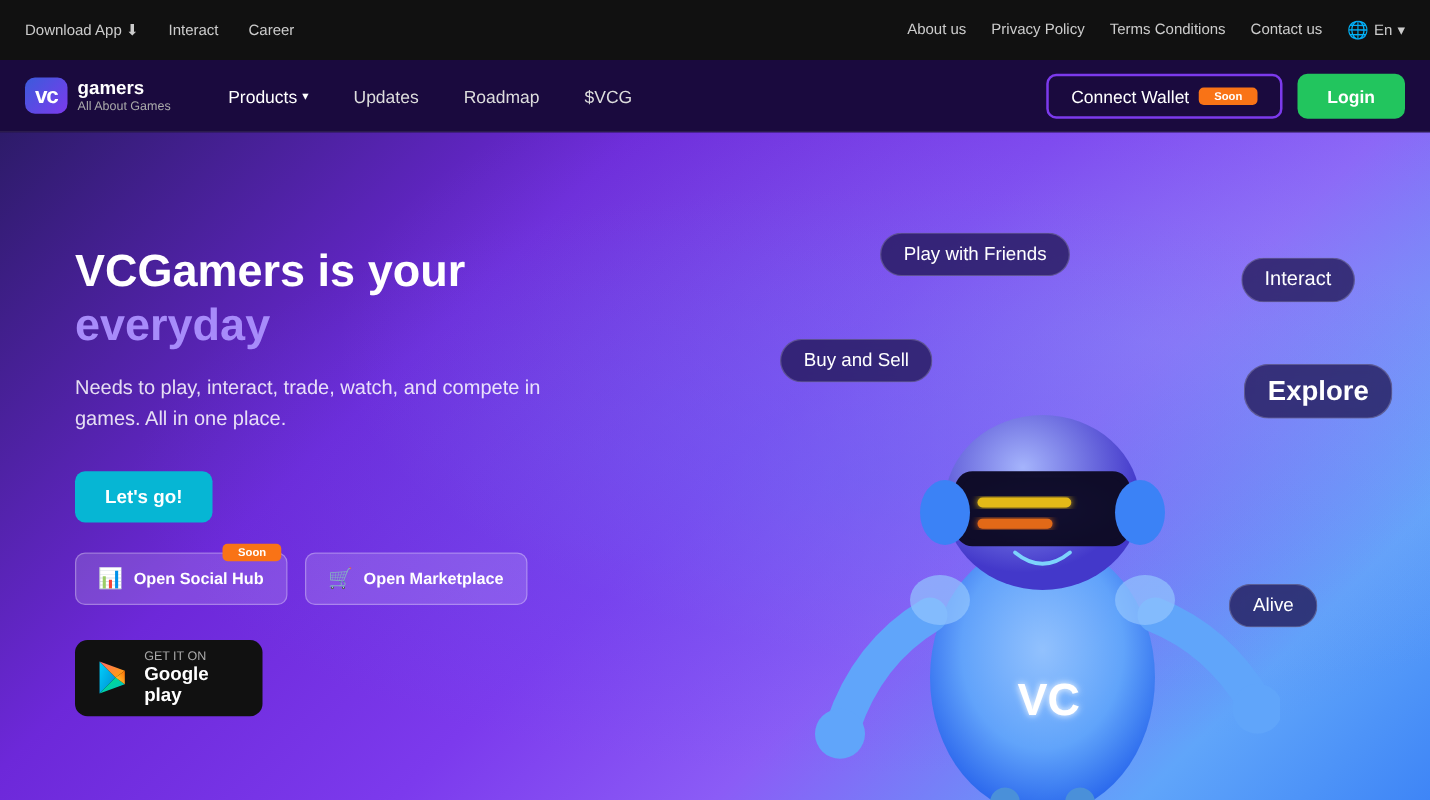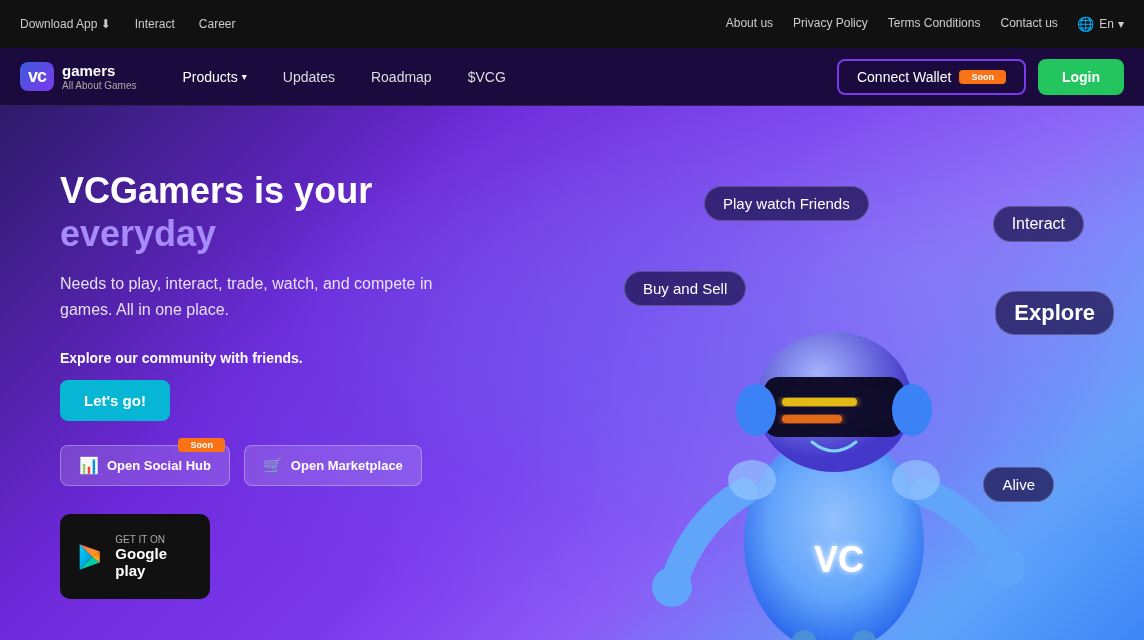--- a/index.html
+++ b/index.html
@@ -184,21 +184,21 @@
       align-items: center;
       gap: 8px;
       position: relative;
     }
     .action-btn .soon-badge { position: absolute; top: -8px; right: 4px; }
 
     .google-play {
       background: #111;
       color: white;
       border-radius: 10px;
-      padding: 20px 16px;
+      padding: 8px 16px;
       display: flex;
       align-items: center;
       gap: 10px;
       cursor: pointer;
       width: 150px;
     }
     .play-icon {
       width: 32px;
       height: 32px;
     }
@@ -308,21 +308,20 @@
 <section class="hero">
   <div class="hero-bg-overlay"></div>
 
   <div class="hero-content">
     <h1 class="hero-title">
       <span>VCGamers is your </span><span class="highlight">everyday</span>
     </h1>
     <p class="hero-subtitle">Needs to play, interact, trade, watch, and compete
 in games. All in one place.</p>
 
-    <p class="explore-text">Explore our community with friends.</p>
     <button class="lets-go-btn">Let's go!</button>
 
     <div class="action-buttons">
       <button class="action-btn">
         <span style="font-size:16px;">📊</span>
         <span>Open Social Hub</span>
         <span class="soon-badge">Soon</span>
       </button>
       <button class="action-btn">
         <span style="font-size:16px;">🛒</span>
@@ -357,21 +356,21 @@
       </svg>
       <div class="gp-text">
         <span class="gp-get">GET IT ON</span>
         <span class="gp-name">Google play</span>
       </div>
     </div>
   </div>
 
   <div class="hero-right">
 
-    <div class="float-label label-play-friends">Play watch Friends</div>
+    <div class="float-label label-play-friends">Play with Friends</div>
     <div class="float-label label-interact">Interact</div>
     <div class="float-label label-buy-sell">Buy and Sell</div>
     <div class="float-label label-explore">Explore</div>
     <div class="float-label label-alive">Alive</div>
 
     <div class="robot-container">
       <svg class="robot-svg" viewBox="0 0 380 460" xmlns="http://www.w3.org/2000/svg">
         <defs>
           <radialGradient id="bodyGrad" cx="50%" cy="40%" r="60%">
             <stop offset="0%" stop-color="#93c5fd"></stop>

